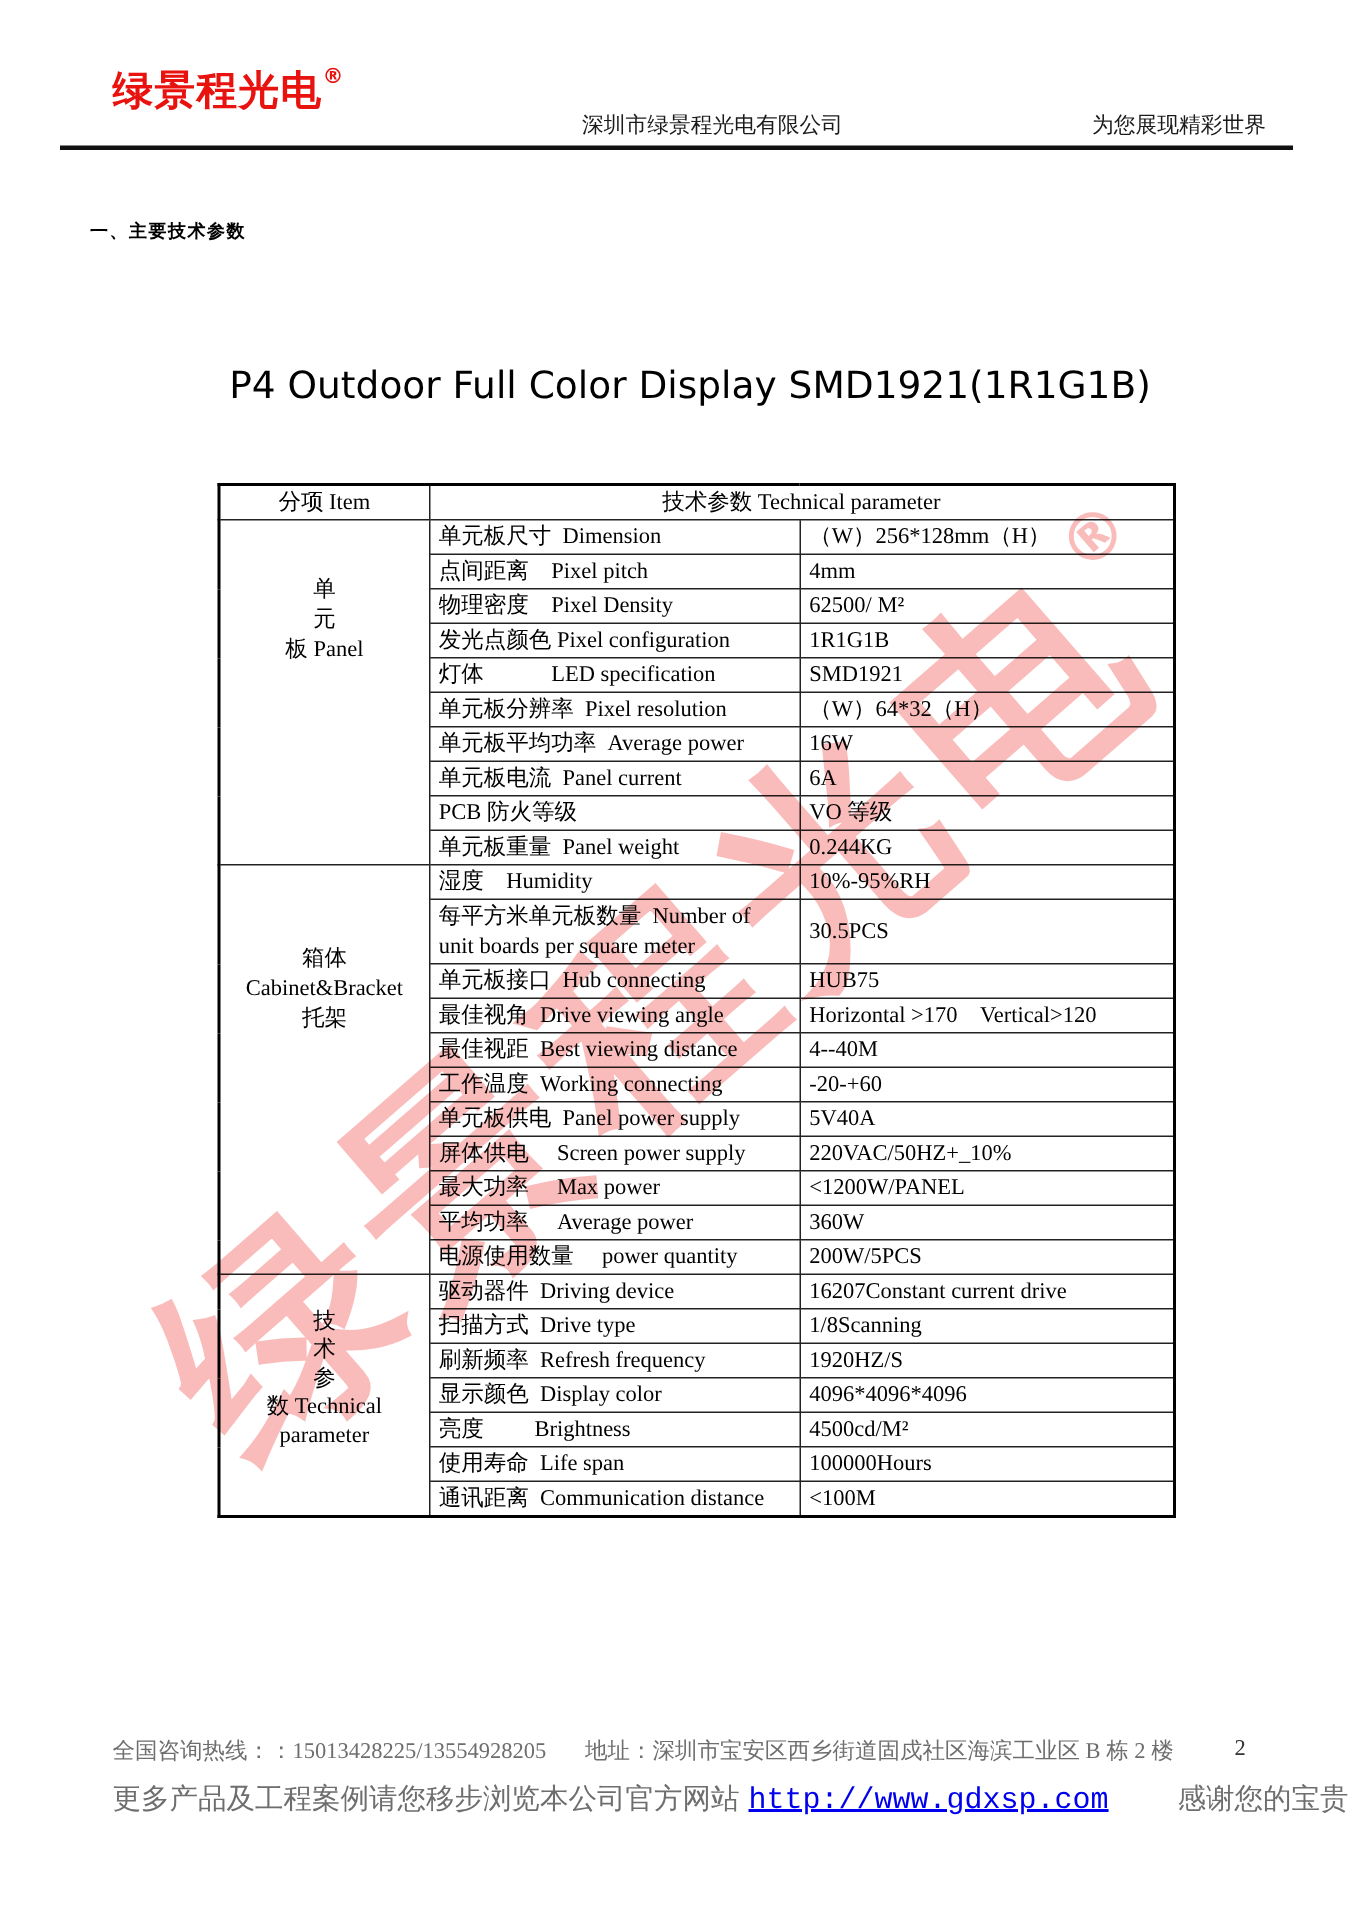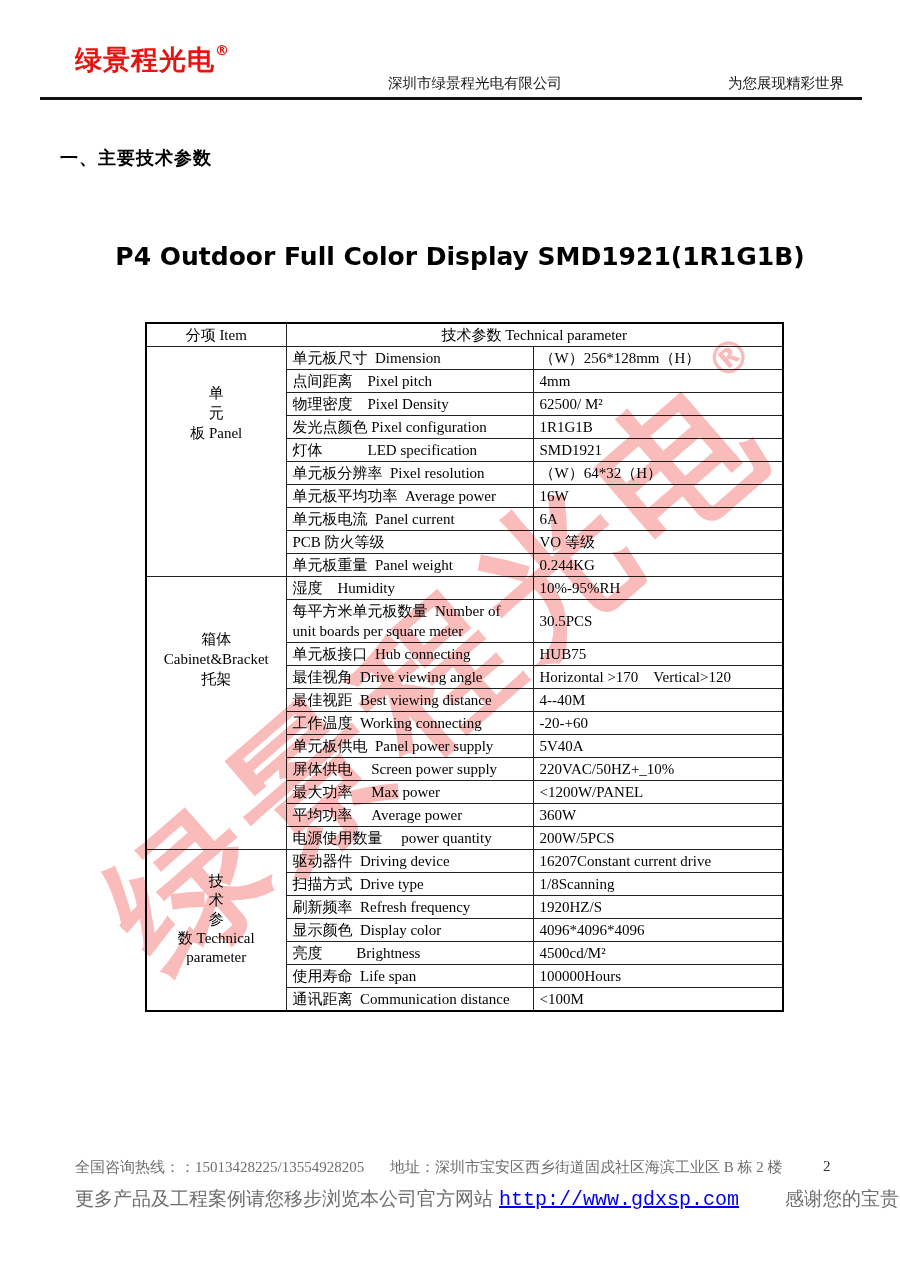--- a/index.html
+++ b/index.html
@@ -44,40 +44,40 @@
     position: absolute;
     left: 40px; top: 97px;
     width: 822px; height: 3px;
     background: #111;
   }
 
   
   .section-heading {
     position: absolute;
     left: 60px; top: 146px;
-    font-size: 18px;
+    font-size: 12px;
     font-weight: 600;
     letter-spacing: 1px;
   }
   .title-cn {
     position: absolute;
     left: 40px; top: 196px;
     width: 840px;
     text-align: center;
     font-family: "DejaVu Sans", "Liberation Sans", sans-serif;
     font-weight: bold;
     font-size: 27px;
   }
   .title-en {
     position: absolute;
     left: 40px; top: 242px;
     width: 840px;
     text-align: center;
     font-family: "DejaVu Sans", "Liberation Sans", sans-serif;
-    font-weight: bold;
+    font-weight: normal;
     font-size: 25px;
   }
 
   
   .table-wrap {
     position: absolute;
     left: 145px; top: 322px;
   }
   table {
     border-collapse: collapse;

